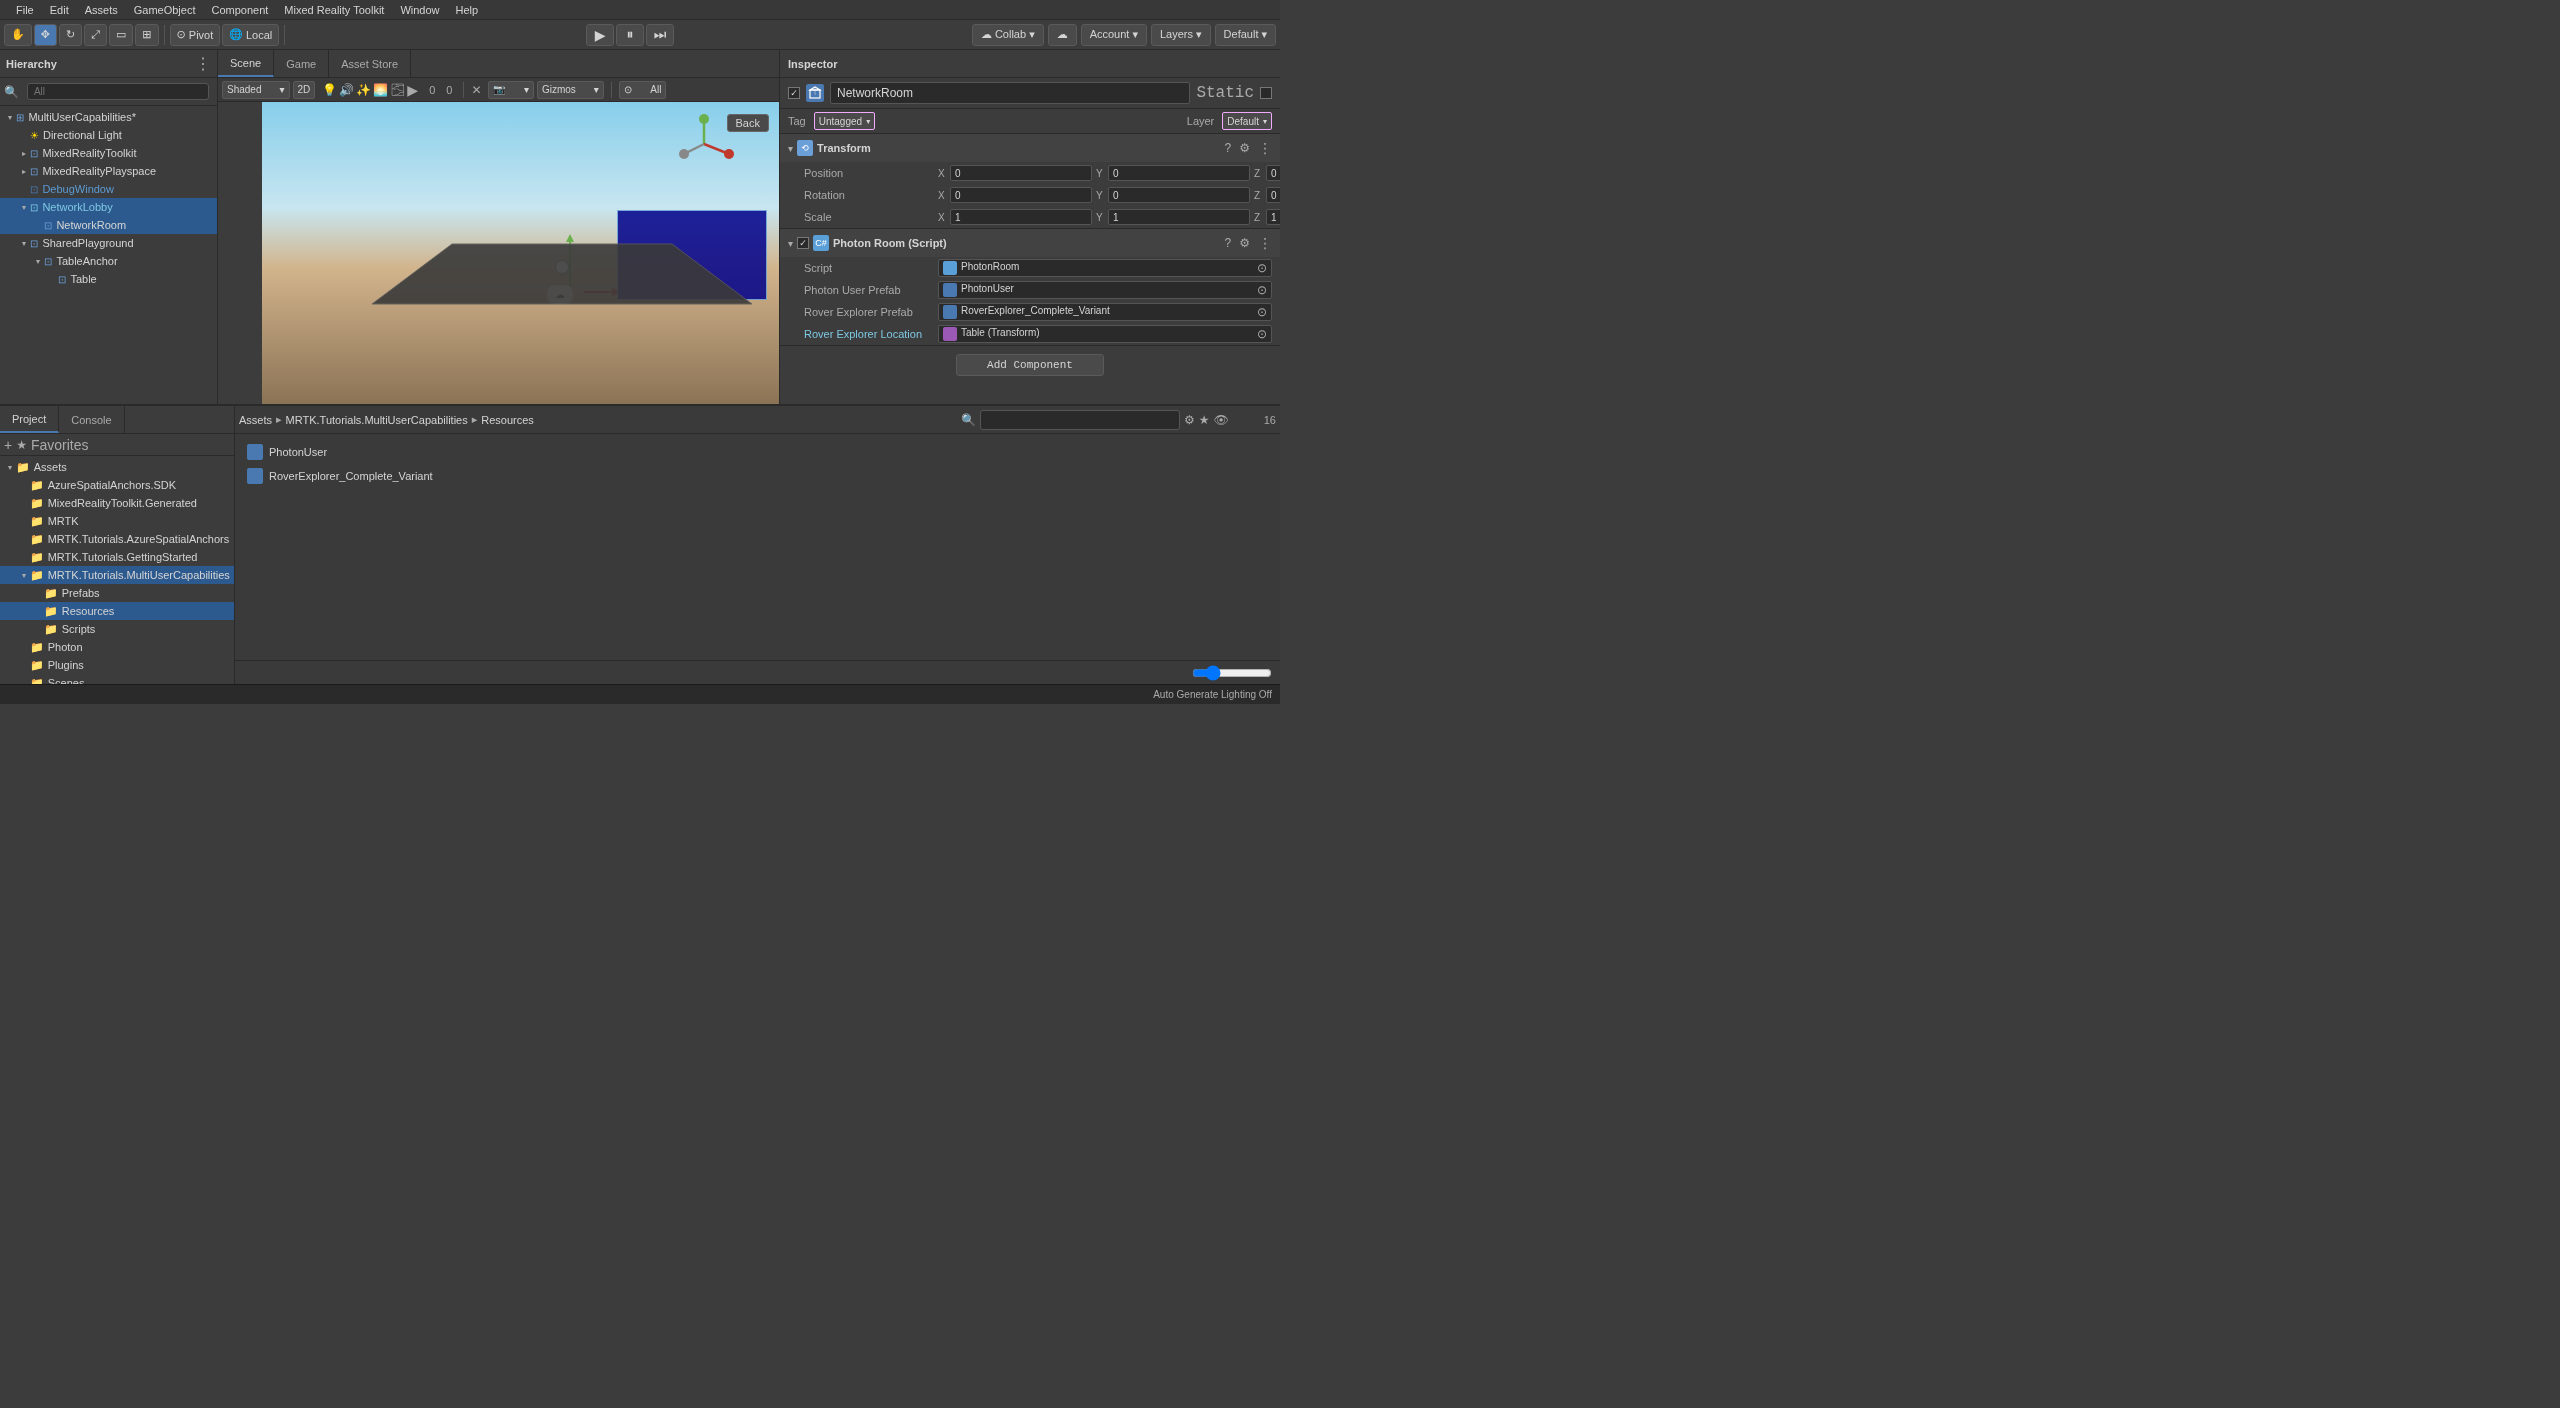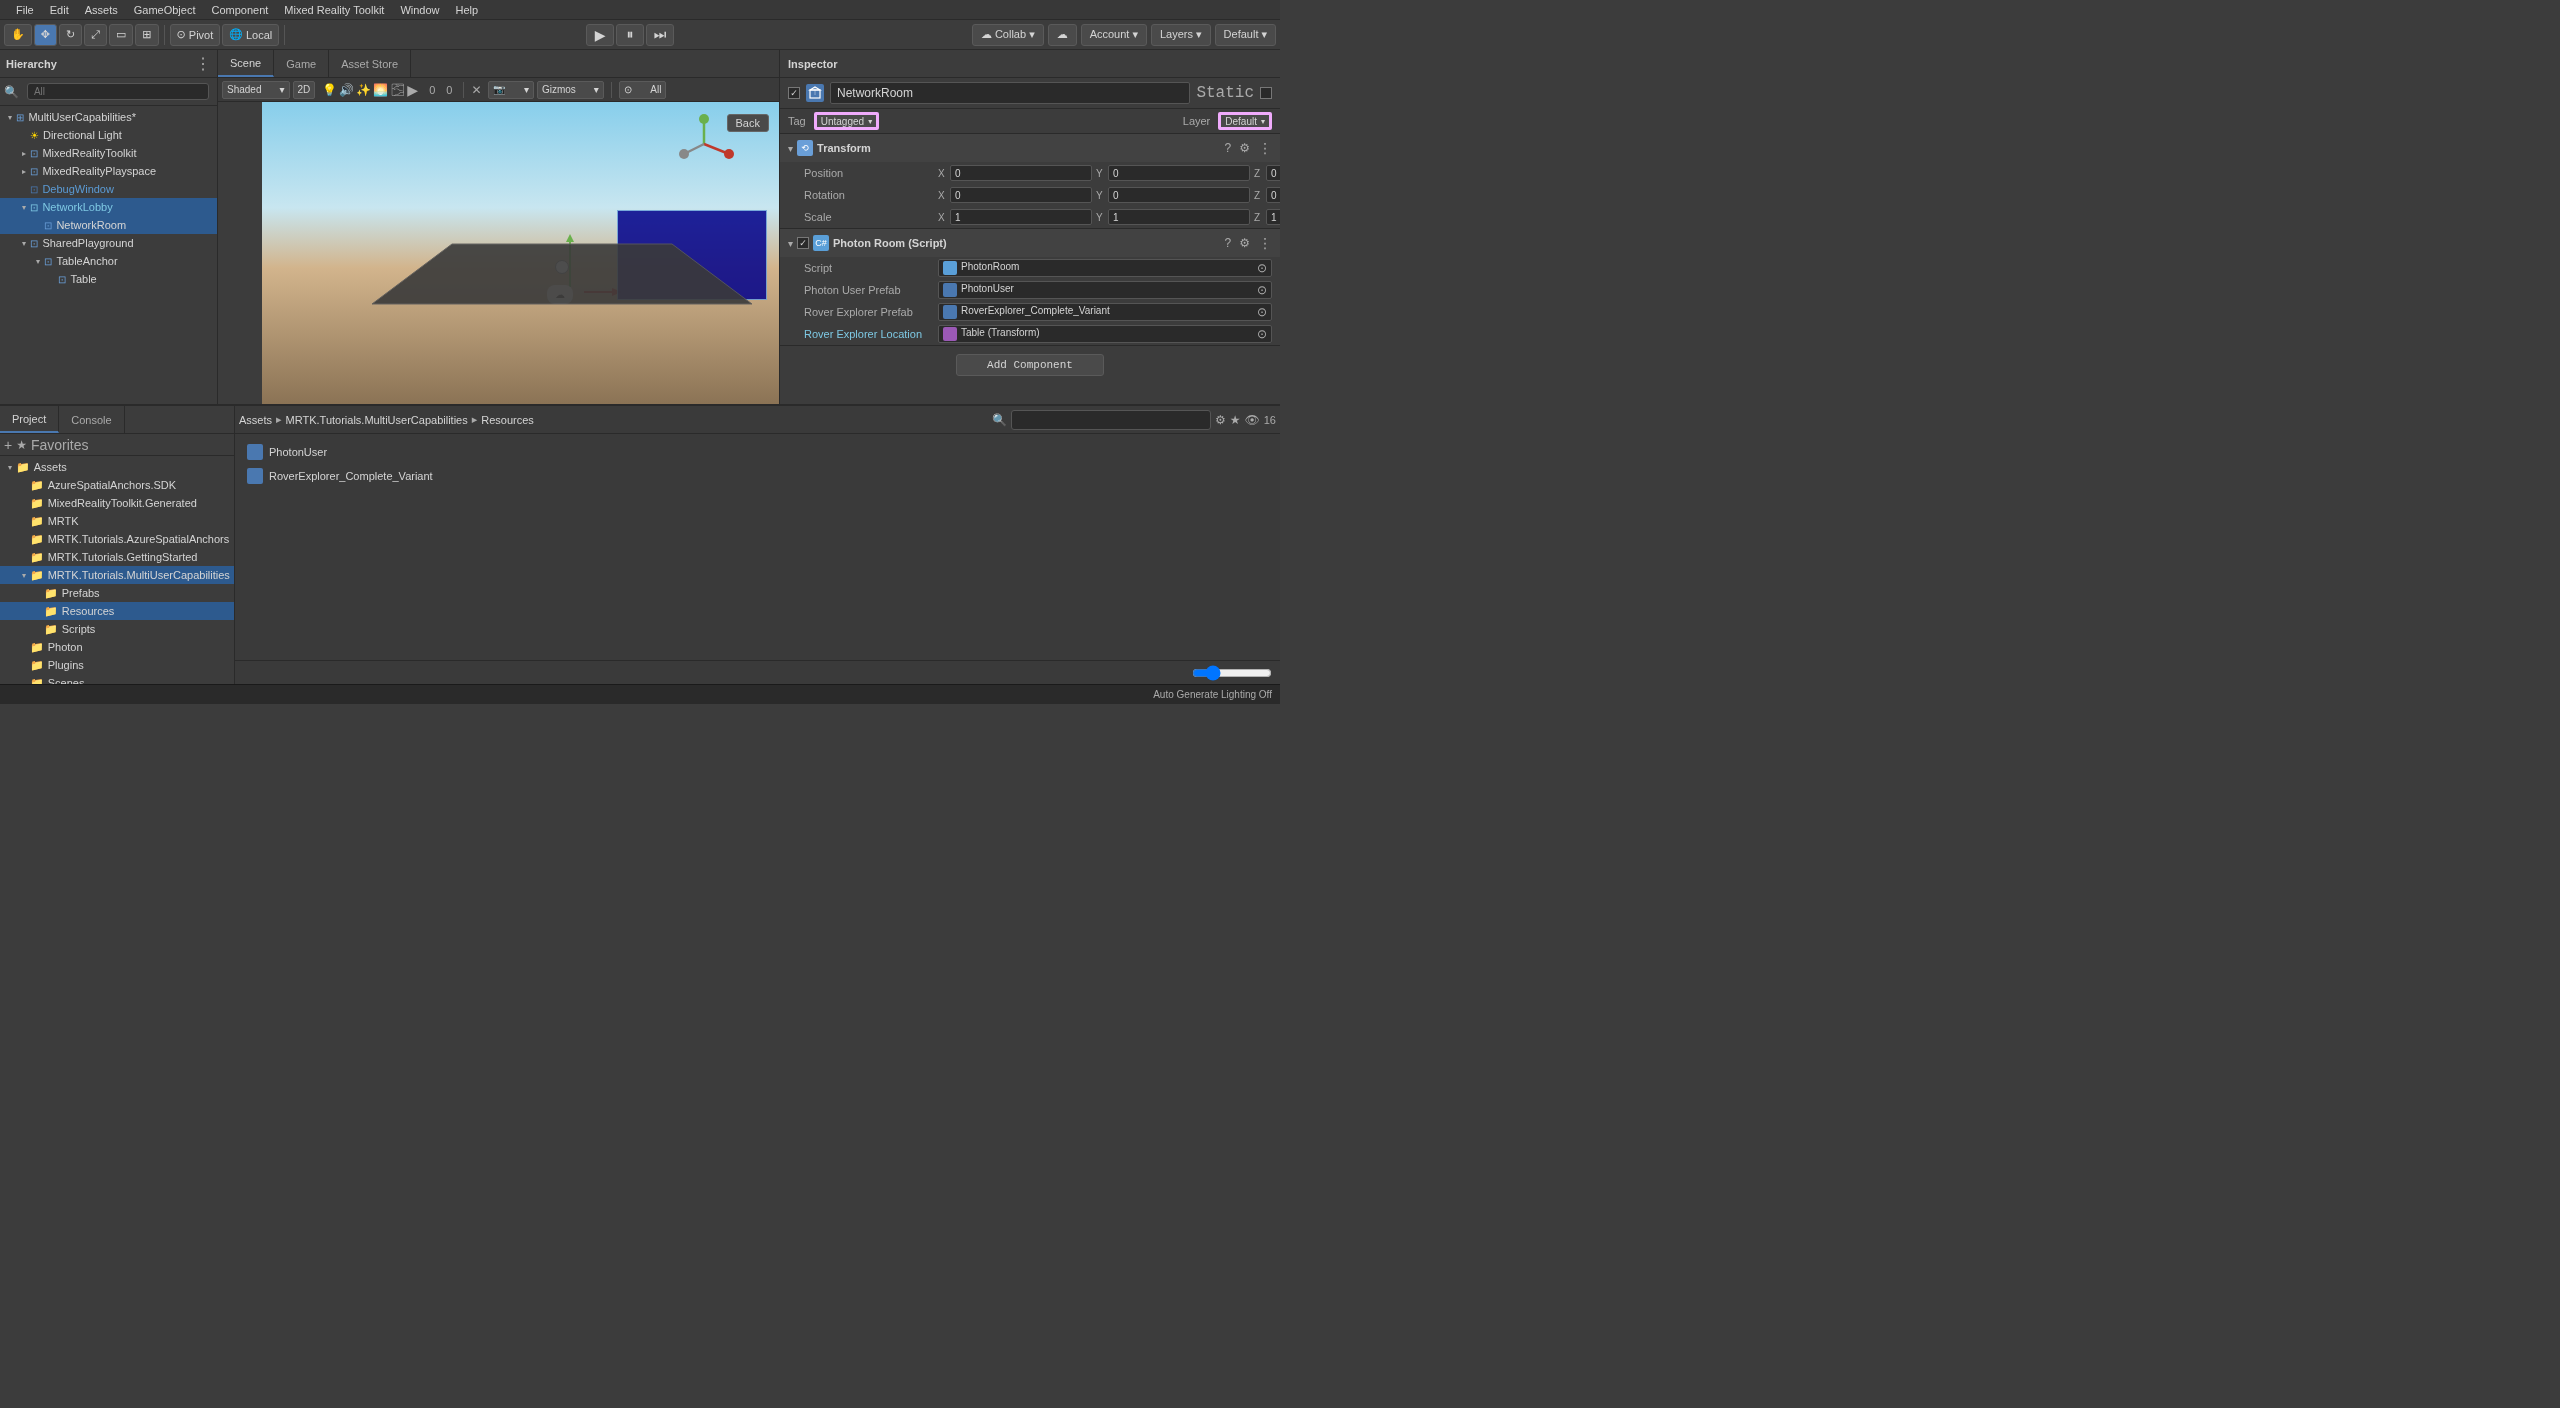--- a/index.html
+++ b/index.html
@@ -270,21 +270,21 @@
     .tag-layer-row {
       display: flex;
       align-items: center;
       padding: 3px 8px;
       gap: 8px;
       border-bottom: 1px solid #2a2a2a;
       font-size: 11px;
     }
     .tag-dropdown, .layer-dropdown {
       background: #4a4a4a;
-      border: 3px solid #f0abfc;
+      border: 1px solid #f0abfc;
       border-radius: 2px;
       color: #d4d4d4;
       font-size: 10px;
       padding: 4px 4px;
       height: 18px;
       display: flex;
       align-items: center;
       cursor: pointer;
     }
 
@@ -976,21 +976,21 @@
         <span class="breadcrumb-sep">▸</span>
         <span>Resources</span>
       </div>
 
       <div style="display:flex;align-items:center;gap:4px;margin-left:auto;">
         <span style="font-size:12px;color:#aaa;cursor:pointer;">🔍</span>
         <input class="assets-search" type="text" style="">
         <span style="font-size:12px;color:#aaa;cursor:pointer;">⚙</span>
         <span style="font-size:12px;color:#aaa;cursor:pointer;">★</span>
         <span style="font-size:12px;color:#aaa;cursor:pointer;">👁</span>
-        <span style="color:#aaa;font-size:11px;">16</span>
+        <span style="color:#aaa;font-size:11px;margin-left:31px;">16</span>
       </div>
     </div>
     <div class="assets-grid">
 
       <div class="asset-item">
         <div class="asset-icon prefab-icon" style="background:#4a78b0;border-radius:2px;"></div>
         <span class="asset-label">PhotonUser</span>
       </div>
 
       <div class="asset-item">

